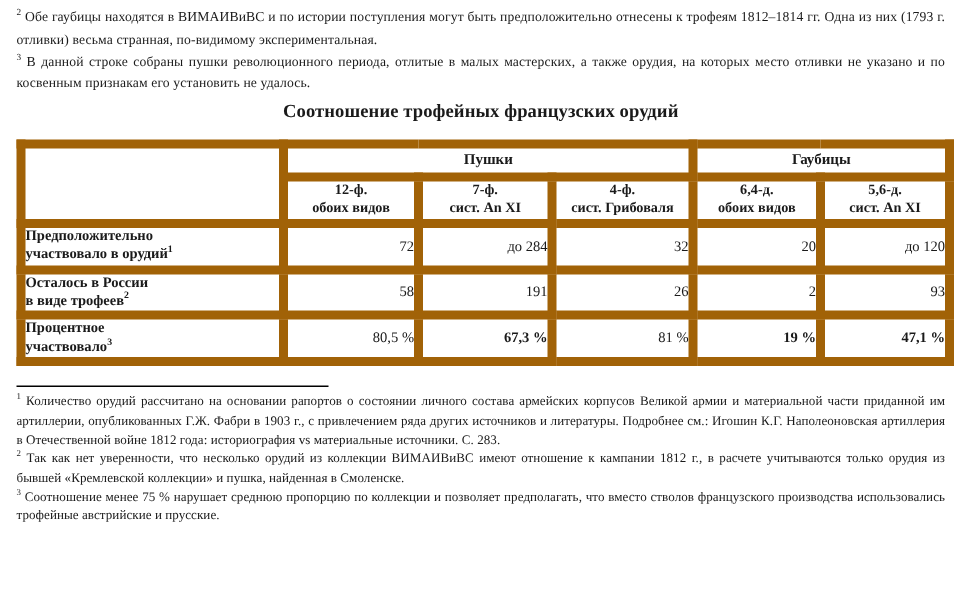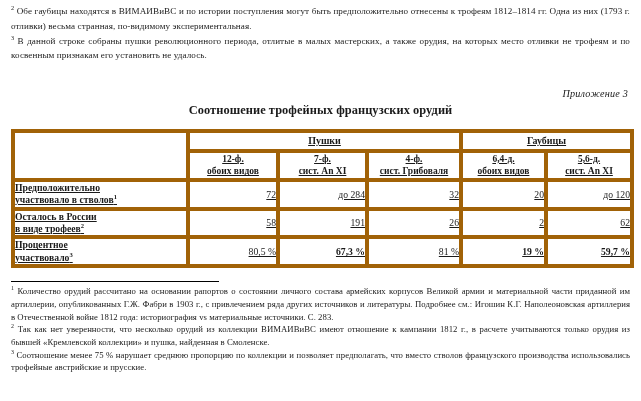--- a/index.html
+++ b/index.html
@@ -64,24 +64,23 @@
   
   table.gun-table {
     margin-top: 10px;
     width: 619px;
     border-collapse: collapse;
     table-layout: fixed;
     font-size: 9.6px;
   }
   table.gun-table th,
   table.gun-table td {
-    border: 4px solid #a16207;
+    border: 6px solid #a16207;
     padding: 0;
     vertical-align: middle;
-    text-decoration: underline;
   }
   
   table.gun-table {
     border: 1.4px solid #000;
   }
 
   th.grp {
     text-align: center;
     font-weight: bold;
     font-size: 10px;
@@ -141,24 +140,23 @@
     margin: 0;
   }
 </style>
 </head>
 <body>
 
 <div class="page">
 
   <div class="top-notes">
     <p><sup>2</sup> <span>Обе гаубицы находятся в ВИМАИВиВС и по истории поступления могут быть предположительно отнесены к трофеям 1812–1814 гг. Одна из них (1793 г. отливки) весьма странная, по-видимому экспериментальная.</span></p>
-    <p><sup>3</sup> <span>В данной строке собраны пушки революционного периода, отлитые в малых мастерских, а также орудия, на которых место отливки не трофеям и по косвенным признакам его установить не удалось.</span></p>
+    <p><sup>3</sup> <span>В данной строке собраны пушки революционного периода, отлитые в малых мастерских, а также орудия, на которых место отливки не указано и по косвенным признакам его установить не удалось.</span></p>
   </div>
 
-  <div class="appendix-line">Приложение 3</div>
 
   <div class="title-block">
     <span class="t-line">Соотношение трофейных французских орудий</span>
   </div>
 
   <table class="gun-table">
     <colgroup>
       <col class="c-label">
       <col class="c-d1">
       <col class="c-d2">
@@ -191,47 +189,47 @@
         </th>
         <th class="sub">
           <span>5,6-д.</span><br>
           <span>сист. An XI</span>
         </th>
       </tr>
     </thead>
     <tbody>
       <tr>
         <td class="rowlabel">
-          <span>Предположительно</span><br><span>участвовало в стволов</span><sup>1</sup>
+          <span>Предположительно</span><br><span>участвовало в орудий</span><sup>1</sup>
         </td>
         <td class="num">72</td>
         <td class="num">до 284</td>
         <td class="num">32</td>
         <td class="num">20</td>
         <td class="num">до 120</td>
       </tr>
       <tr>
         <td class="rowlabel">
           <span>Осталось в России</span><br><span>в виде трофеев</span><sup>2</sup>
         </td>
         <td class="num">58</td>
         <td class="num">191</td>
         <td class="num">26</td>
         <td class="num">2</td>
-        <td class="num">62</td>
+        <td class="num">93</td>
       </tr>
       <tr>
         <td class="rowlabel">
           <span>Процентное</span><br><span>участвовало</span><sup>3</sup>
         </td>
         <td class="num">80,5 %</td>
         <td class="num b">67,3 %</td>
         <td class="num">81 %</td>
         <td class="num b">19 %</td>
-        <td class="num b">59,7 %</td>
+        <td class="num b">47,1 %</td>
       </tr>
     </tbody>
   </table>
 
   <div class="footnote-rule"></div>
 
   <div class="footnotes">
     <p><sup>1</sup> <span>Количество орудий рассчитано на основании рапортов о состоянии личного состава армейских корпусов Великой армии и материальной части приданной им артиллерии, опубликованных Г.Ж. Фабри в 1903 г., с привлечением ряда других источников и литературы. Подробнее см.: Игошин К.Г. Наполеоновская артиллерия в Отечественной войне 1812 года: историография vs материальные источники. С. 283.</span></p>
     <p><sup>2</sup> <span>Так как нет уверенности, что несколько орудий из коллекции ВИМАИВиВС имеют отношение к кампании 1812 г., в расчете учитываются только орудия из бывшей «Кремлевской коллекции» и пушка, найденная в Смоленске.</span></p>
     <p><sup>3</sup> <span>Соотношение менее 75 % нарушает среднюю пропорцию по коллекции и позволяет предполагать, что вместо стволов французского производства использовались трофейные австрийские и прусские.</span></p>

